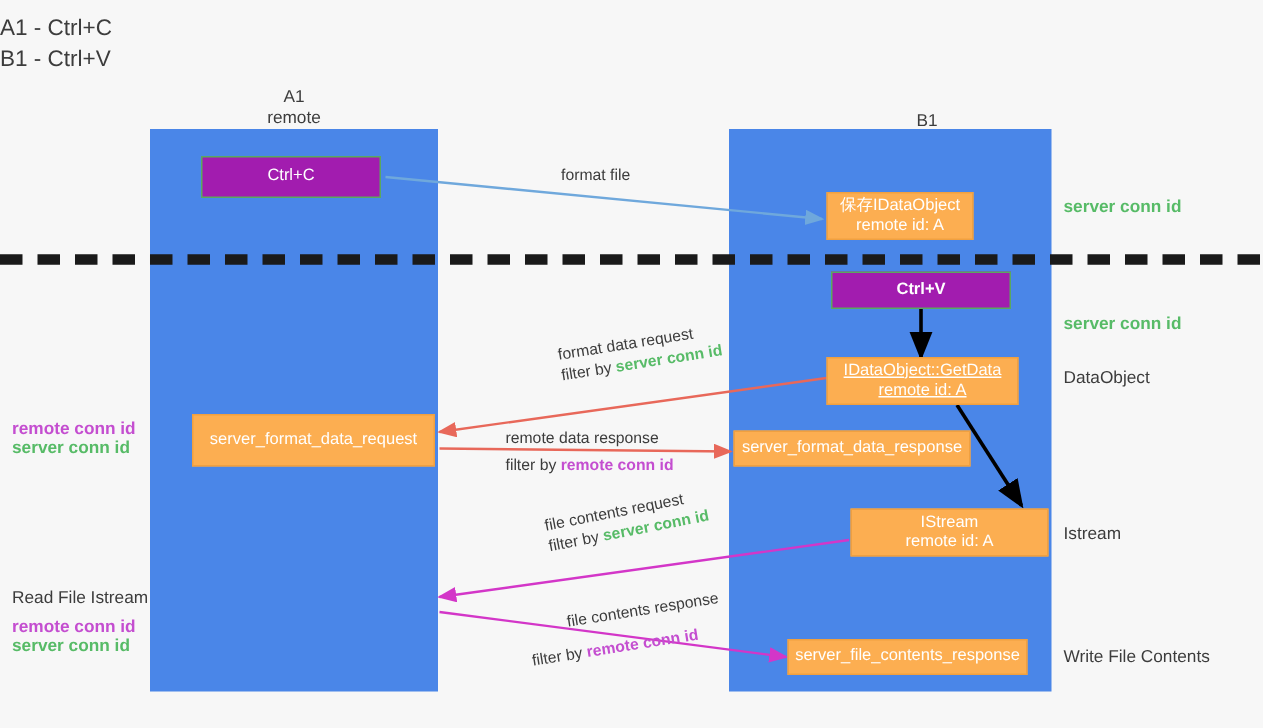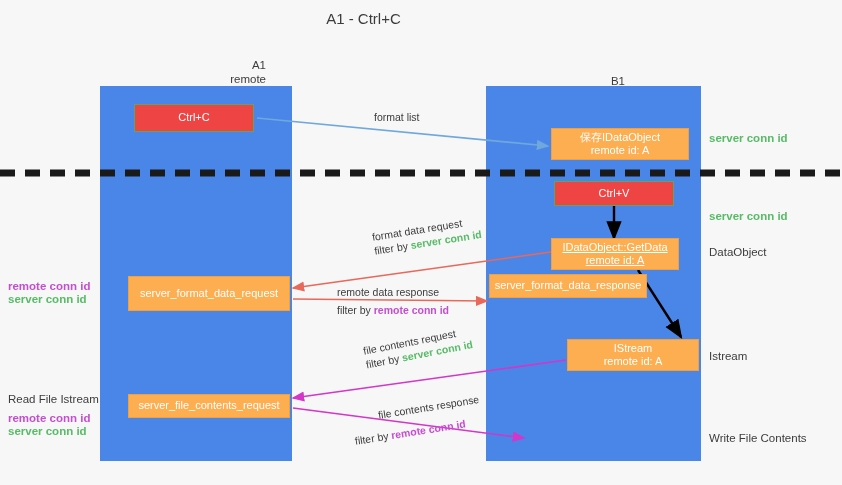--- a/index.html
+++ b/index.html
@@ -9,39 +9,39 @@
     font-family:"Liberation Sans","DejaVu Sans",sans-serif;
     color:#3c3c3c;
     overflow:hidden;
     position:relative;
   }
   #stage{position:absolute;left:0;top:0;width:842px;height:485px;}
 
   
   .title{
     position:absolute;left:0;top:8px;width:727px;
-    text-align:center;font-size:15px;line-height:21px;color:#3c3c3c;
+    font-size:15px;line-height:21px;color:#3c3c3c;
   }
 
   
   .lane-head{
     position:absolute;text-align:center;font-size:11.5px;line-height:14px;color:#3c3c3c;
   }
 
   
   .lane{position:absolute;background:#4a86e8;}
 
   
   .box{
     position:absolute;display:flex;flex-direction:column;
     align-items:center;justify-content:center;
     font-size:11px;line-height:13.5px;color:#ffffff;text-align:center;
     box-sizing:border-box;
   }
-  .box.green{background:#ef4444;border:1px solid #5aa85f;}
+  .box.green{background:#a21caf;border:1px solid #5aa85f;}
   .box.orange{background:#fcae51;border:1px solid #f0a040;}
   .box .l2{display:block;}
 
   
   .note{position:absolute;font-size:11.5px;line-height:14px;}
   .note.black{color:#3c3c3c;}
   .note.green{color:#57bb67;font-weight:bold;}
   .note.magenta{color:#c44ed0;font-weight:bold;}
 
   
@@ -53,23 +53,24 @@
 
   svg.layer{position:absolute;left:0;top:0;width:842px;height:485px;overflow:visible;}
 </style>
 </head>
 <body>
 
 <div id="stage">
 
   <div class="title">
     <div>A1 - Ctrl+C</div>
+    <div>B1 - Ctrl+V</div>
   </div>
 
-  <div class="lane-head" style="left:126px;top:58px;width:140px;text-align:right;">
+  <div class="lane-head" style="left:126px;top:58px;width:140px;">
     <div>A1</div>
     <div>remote</div>
   </div>
   <div class="lane-head" style="left:548px;top:58px;width:140px;margin-top:16px;">
     <div>B1</div>
     <div>connection</div>
   </div>
 
   <div class="lane" style="left:100px;top:86px;width:192px;height:375px;"></div>
   <div class="lane" style="left:486px;top:86px;width:215px;height:375px;"></div>
@@ -104,66 +105,66 @@
 
     <line x1="566" y1="360" x2="293" y2="398" stroke="#d336c8" stroke-width="1.6" marker-end="url(#ar-mag)"></line>
 
     <line x1="293" y1="408" x2="524" y2="438" stroke="#d336c8" stroke-width="1.6" marker-end="url(#ar-mag)"></line>
   </svg>
 
   <div class="box green" style="left:134px;top:104px;width:120px;height:28px;">
     <span>Ctrl+C</span>
   </div>
 
-  <div class="box orange" style="left:551px;top:128px;width:138px;height:32px;">
+  <div class="box orange" style="left:551px;top:128px;width:98px;height:32px;">
     <span>保存IDataObject</span>
     <span class="l2">remote id: A</span>
   </div>
 
-  <div class="box green" style="left:554px;top:181px;width:120px;height:25px;">
+  <div class="box green" style="left:554px;top:181px;width:120px;height:25px;font-weight:bold;">
     <span>Ctrl+V</span>
   </div>
 
   <div class="box orange" style="left:551px;top:238px;width:128px;height:32px;text-decoration:underline;">
     <span>IDataObject::GetData</span>
     <span class="l2">remote id: A</span>
   </div>
 
   <div class="box orange" style="left:128px;top:276px;width:162px;height:35px;">
     <span>server_format_data_request</span>
   </div>
 
-  <div class="box orange" style="left:489px;top:274px;width:158px;height:24px;">
+  <div class="box orange" style="left:489px;top:287px;width:158px;height:24px;">
     <span>server_format_data_response</span>
   </div>
 
   <div class="box orange" style="left:567px;top:339px;width:132px;height:32px;">
     <span>IStream</span>
     <span class="l2">remote id: A</span>
   </div>
 
-  <div class="box orange" style="left:128px;top:394px;width:162px;height:24px;">
-    <span>server_file_contents_request</span>
+
+  <div class="box orange" style="left:525px;top:426px;width:160px;height:24px;">
+    <span>server_file_contents_response</span>
   </div>
-
 
   <div class="note green" style="left:709px;top:131px;">server conn id</div>
   <div class="note green" style="left:709px;top:209px;">server conn id</div>
   <div class="note black" style="left:709px;top:245px;">DataObject</div>
   <div class="note black" style="left:709px;top:349px;">Istream</div>
   <div class="note black" style="left:709px;top:431px;">Write File Contents</div>
 
   <div class="note magenta" style="left:8px;top:279px;">remote conn id</div>
   <div class="note green" style="left:8px;top:292px;">server conn id</div>
 
   <div class="note black" style="left:8px;top:392px;">Read File Istream</div>
   <div class="note magenta" style="left:8px;top:411px;">remote conn id</div>
   <div class="note green" style="left:8px;top:424px;">server conn id</div>
 
-  <div class="elabel" style="left:374px;top:110px;">format list</div>
+  <div class="elabel" style="left:374px;top:110px;">format file</div>
 
   <div style="position:absolute;left:371px;top:230px;" class="rot-a">
     <div class="elabel" style="position:static;">format data request</div>
     <div class="elabel" style="position:static;"><span>filter by </span><span class="g">server conn id</span></div>
   </div>
 
   <div style="position:absolute;left:337px;top:285px;">
     <div class="elabel" style="position:static;">remote data response</div>
     <div class="elabel" style="position:static;margin-top:4px;"><span>filter by </span><span class="m">remote conn id</span></div>
   </div>

